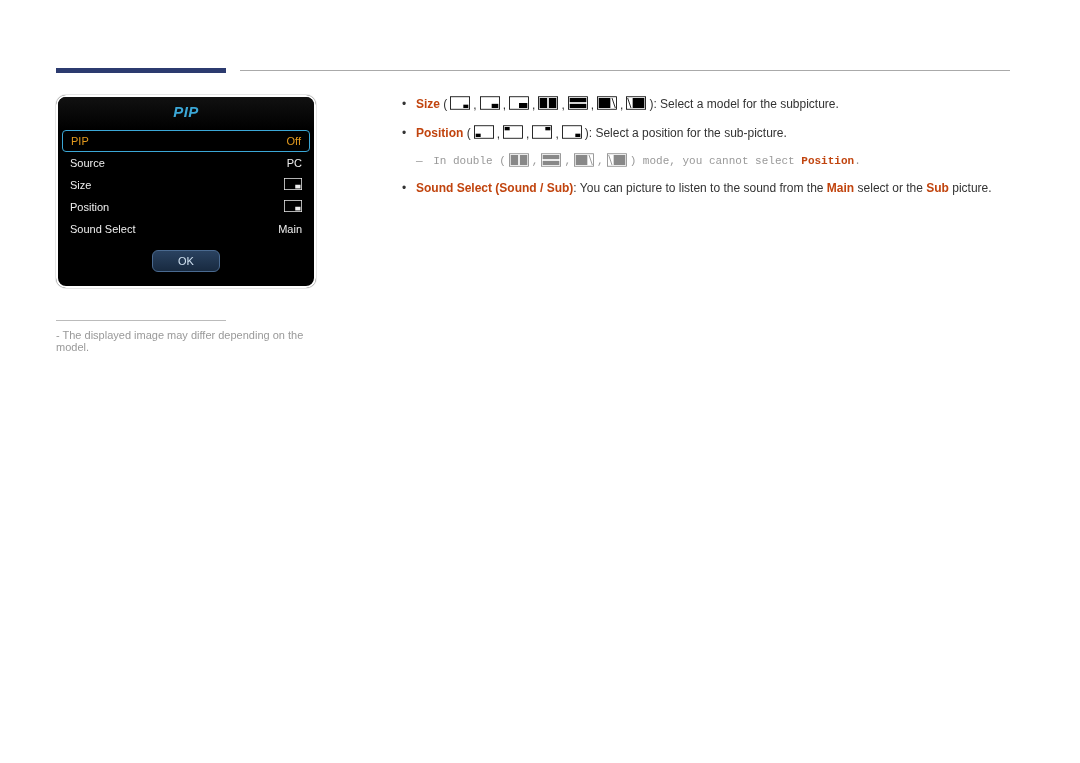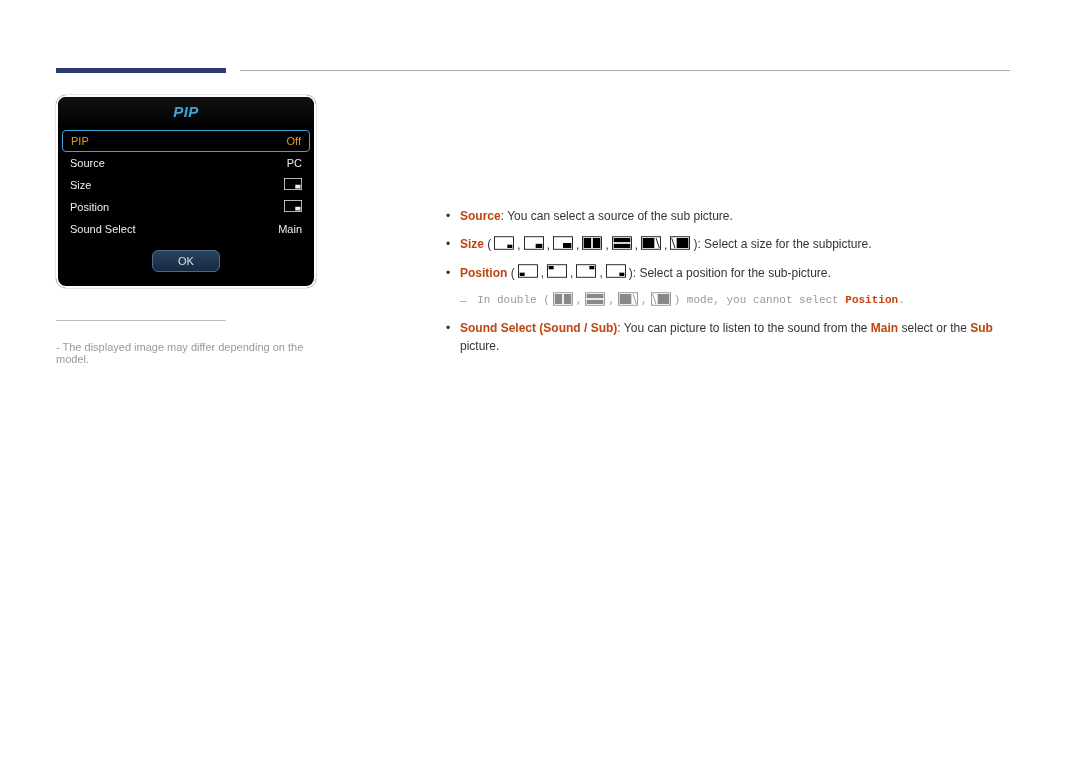--- a/index.html
+++ b/index.html
@@ -29,22 +29,21 @@
     background: #aaa;
   }
   .content-wrap {
     position: absolute;
     top: 95px;
     left: 56px;
     right: 70px;
   }
   .layout {
     display: flex;
-    gap: 120px;
-    align-items: flex-end;
+    gap: 76px;
   }
   .left-col { width: 270px; flex: 0 0 270px; }
   .right-col { flex: 1; }
 
   
   .osd-panel {
     width: 260px;
     border: 2px solid #fff;
     border-radius: 10px;
     background: #000;
@@ -91,21 +90,21 @@
     font-size: 11px;
   }
   .osd-val-icon svg { width: 18px; height: 12px; }
   .footnote-rule {
     margin-top: 32px;
     width: 170px;
     height: 1px;
     background: #bbb;
   }
   .footnote {
-    margin-top: 20px;
+    margin-top: 8px;
     color: #999;
     font-size: 11px;
   }
   .footnote::before { content: "- "; }
 
   
   .desc-list { list-style: none; }
   .desc-list > li {
     position: relative;
     padding-left: 14px;
@@ -194,23 +193,20 @@
       </div>
 
       <div class="footnote-rule"></div>
       <div class="footnote">The displayed image may differ depending on the model.</div>
     </div>
 
     <div class="right-col">
       <ul class="desc-list">
 
 
-        <li>
-          <span class="accent">Source</span><span>: You can select a source of the sub picture.</span>
-        </li>
 
         <li>
           <span class="accent">Size</span>
           (<span class="size-icons">
             <svg viewBox="0 0 24 16">
                 <rect x="0.5" y="0.5" width="23" height="15" fill="none" stroke="#000"></rect>
                 <rect x="16" y="10" width="6" height="4" fill="#000"></rect>
               </svg>
             <span>,</span>
             <svg viewBox="0 0 24 16">
@@ -239,21 +235,21 @@
                 <rect x="0.5" y="0.5" width="23" height="15" fill="none" stroke="#000"></rect>
                 <rect x="2" y="2" width="14" height="12" fill="#000"></rect>
                 <line x1="18" y1="2" x2="22" y2="14" stroke="#000"></line>
               </svg>
             <span>,</span>
             <svg viewBox="0 0 24 16">
                 <rect x="0.5" y="0.5" width="23" height="15" fill="none" stroke="#000"></rect>
                 <rect x="8" y="2" width="14" height="12" fill="#000"></rect>
                 <line x1="2" y1="2" x2="6" y2="14" stroke="#000"></line>
               </svg>
-          </span>)<span>: Select a size for the subpicture.</span>
+          </span>)<span>: Select a model for the subpicture.</span>
         </li>
 
         <li>
           <span class="accent">Position</span>
           (<span class="pos-icons">
             <svg viewBox="0 0 24 16">
                 <rect x="0.5" y="0.5" width="23" height="15" fill="none" stroke="#000"></rect>
                 <rect x="2" y="10" width="6" height="4" fill="#000"></rect>
               </svg>
             <span>,</span>

